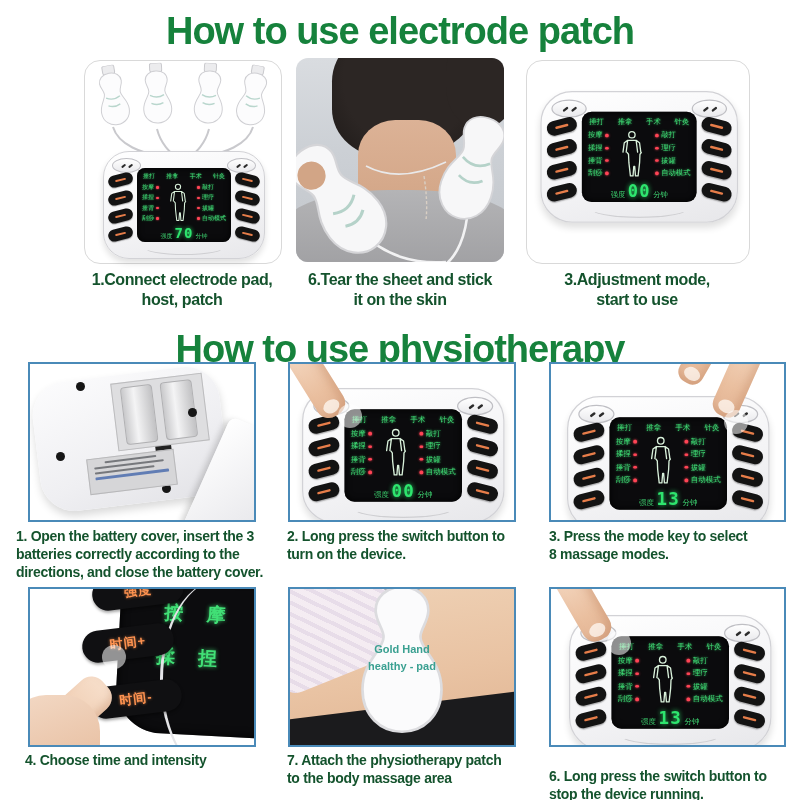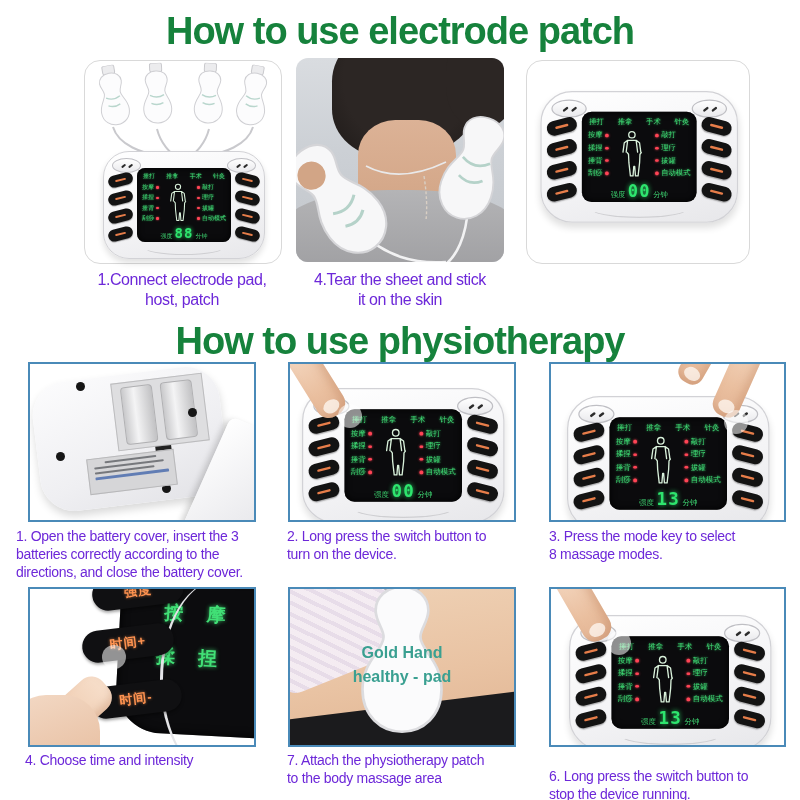--- a/index.html
+++ b/index.html
@@ -4,21 +4,21 @@
 <style>
   html,body{margin:0;padding:0;background:#fff;}
   #canvas{position:relative;width:800px;height:800px;background:#fff;overflow:hidden;
           font-family:"Liberation Sans",sans-serif;}
   .title{position:absolute;left:0;width:800px;text-align:center;color:#16823c;
          font-weight:700;font-size:38px;letter-spacing:-1px;}
   .panel{position:absolute;background:#fff;}
   .card{border:1px solid #d9d9d9;border-radius:16px;}
   .bluebox{border:2px solid #4a8ab8;overflow:hidden;}
   .photo{border-radius:12px;overflow:hidden;}
-  .caption{position:absolute;color:#6d28d9;font-weight:400;white-space:pre-line;}
+  .caption{position:absolute;color:#14532d;font-weight:700;white-space:pre-line;}
   .cap1{font-size:16px;line-height:1.28;text-align:center;letter-spacing:-0.4px;}
   .cap2{font-size:14px;line-height:1.3;text-align:left;letter-spacing:-0.3px;}
 
   
   .devwrap{position:absolute;width:160px;height:106px;}
   .dev{position:absolute;width:160px;height:106px;border-radius:26px;
        background:linear-gradient(165deg,#ffffff 0%,#f4f4f6 55%,#e7e7ea 100%);
        border:1px solid #d2d2d6;box-shadow:0 4px 6px rgba(0,0,0,0.12);}
   .dev-oval{position:absolute;width:27px;height:13px;border-radius:50%;
        background:linear-gradient(#ffffff,#e9e9ec);border:1px solid #bfbfc4;top:6px;
@@ -195,21 +195,21 @@
                   <span class="m">拔罐</span>
                 </div>
                 <div class="srow">
                   <b class="rd"></b>
                   <span class="m">自动模式</span>
                 </div>
               </div>
             </div>
             <div class="scr-dig">
               <span class="unit">强度</span>
-              <span class="dig">88</span>
+              <span class="dig">70</span>
               <span class="unit">分钟</span>
             </div>
           </div>
           <div class="dev-slot"></div>
         </div>
       </div>
   </div>
 
   <div class="panel photo" style="left:296px;top:58px;width:208px;height:204px;background:linear-gradient(180deg,#d9dce0 0%,#ccd0d5 45%,#c2c6cb 100%);">
     <div style="position:absolute;left:36px;top:-30px;width:150px;height:130px;background:radial-gradient(ellipse at 50% 40%,#2c2624 60%,#1d1917 100%);border-radius:46% 54% 58% 42%;"></div>
@@ -330,24 +330,26 @@
               <span class="unit">分钟</span>
             </div>
           </div>
           <div class="dev-slot"></div>
         </div>
       </div>
   </div>
 
   <div class="caption cap1" style="left:64px;top:270px;width:236px;">1.Connect electrode pad,
 host, patch</div>
-  <div class="caption cap1" style="left:290px;top:270px;width:220px;">4.Tear the sheet and stick
+  <div class="caption cap1" style="left:290px;top:270px;width:220px;">6.Tear the sheet and stick
 it on the skin</div>
-
-  <div class="title" style="top:320px;">How to use physiotherapy</div>
+  <div class="caption cap1" style="left:530px;top:270px;width:214px;">3.Adjustment mode,
+start to use</div>
+
+  <div class="title" style="top:328px;">How to use physiotherapy</div>
 
   <div class="panel bluebox" style="left:28px;top:362px;width:224px;height:156px;">
     <div style="position:absolute;left:6px;top:10px;width:188px;height:130px;transform:rotate(-7deg);background:linear-gradient(160deg,#fcfcfd 0%,#efeff2 60%,#e2e2e6 100%);border-radius:34px;box-shadow:0 5px 8px rgba(0,0,0,.15);"></div>
     <div style="position:absolute;left:84px;top:14px;width:90px;height:66px;transform:rotate(-7deg);background:#dedee0;border:1px solid #bcbcbe;">
       <div style="position:absolute;left:8px;top:4px;width:30px;height:56px;background:linear-gradient(90deg,#c9c9cb,#f4f4f5 40%,#c2c2c4);border:1px solid #b0b0b2;border-radius:4px;"></div>
       <div style="position:absolute;left:48px;top:4px;width:30px;height:56px;background:linear-gradient(90deg,#c9c9cb,#f4f4f5 40%,#c2c2c4);border:1px solid #b0b0b2;border-radius:4px;"></div>
       <div style="position:absolute;left:36px;bottom:-8px;width:16px;height:7px;background:#222;"></div>
     </div>
     <div class="screw" style="left:46px;top:18px;"></div>
     <div class="screw" style="left:158px;top:44px;"></div>
@@ -599,21 +601,21 @@
     <div class="pressglow" style="left:72px;top:56px;"></div>
   </div>
 
   <div class="panel bluebox" style="left:288px;top:587px;width:224px;height:156px;background:linear-gradient(170deg,#efd2b6 0%,#e9c3a3 55%,#e0b492 100%);">
     <div style="position:absolute;left:-34px;top:-44px;width:150px;height:130px;transform:rotate(-22deg);background:repeating-linear-gradient(48deg,#f5eff8 0 6px,#e7deee 6px 10px);opacity:.92;border-radius:18px;"></div>
     <div style="position:absolute;left:-12px;bottom:-26px;width:260px;height:66px;transform:rotate(-7deg);background:#1b1b1d;"></div>
     <svg style="position:absolute;left:58px;top:-10px;" width="108" height="158" viewBox="0 0 40 60">
       <ellipse cx="20" cy="2" rx="7" ry="4" fill="#c9c9cc" stroke="#b2b2b5"></ellipse>
       <path d="M20 3 C26 3 30 7 30 12 C30 16 27 19 27 22 C27 27 35 31 35 42 C35 52 28 58 20 58 C12 58 5 52 5 42 C5 31 13 27 13 22 C13 19 10 16 10 12 C10 7 14 3 20 3 Z" fill="#fbfbfc" stroke="#dcdcdf"></path>
     </svg>
-    <div style="position:absolute;left:58px;top:52px;width:108px;text-align:center;color:#3aa091;font-size:16px;font-weight:700;line-height:1.5;">
+    <div style="position:absolute;left:58px;top:52px;width:108px;text-align:center;color:#3aa091;font-size:11px;font-weight:700;line-height:1.5;">
       <div>Gold Hand</div>
       <div>healthy - pad</div>
     </div>
   </div>
 
   <div class="panel bluebox" style="left:549px;top:587px;width:233px;height:156px;">
     <div class="devwrap" style="left:38px;top:26px;transform:scale(1.25);transform-origin:50% 0;">
         <div class="dev">
           <div class="dev-oval tl">
             <i></i>

